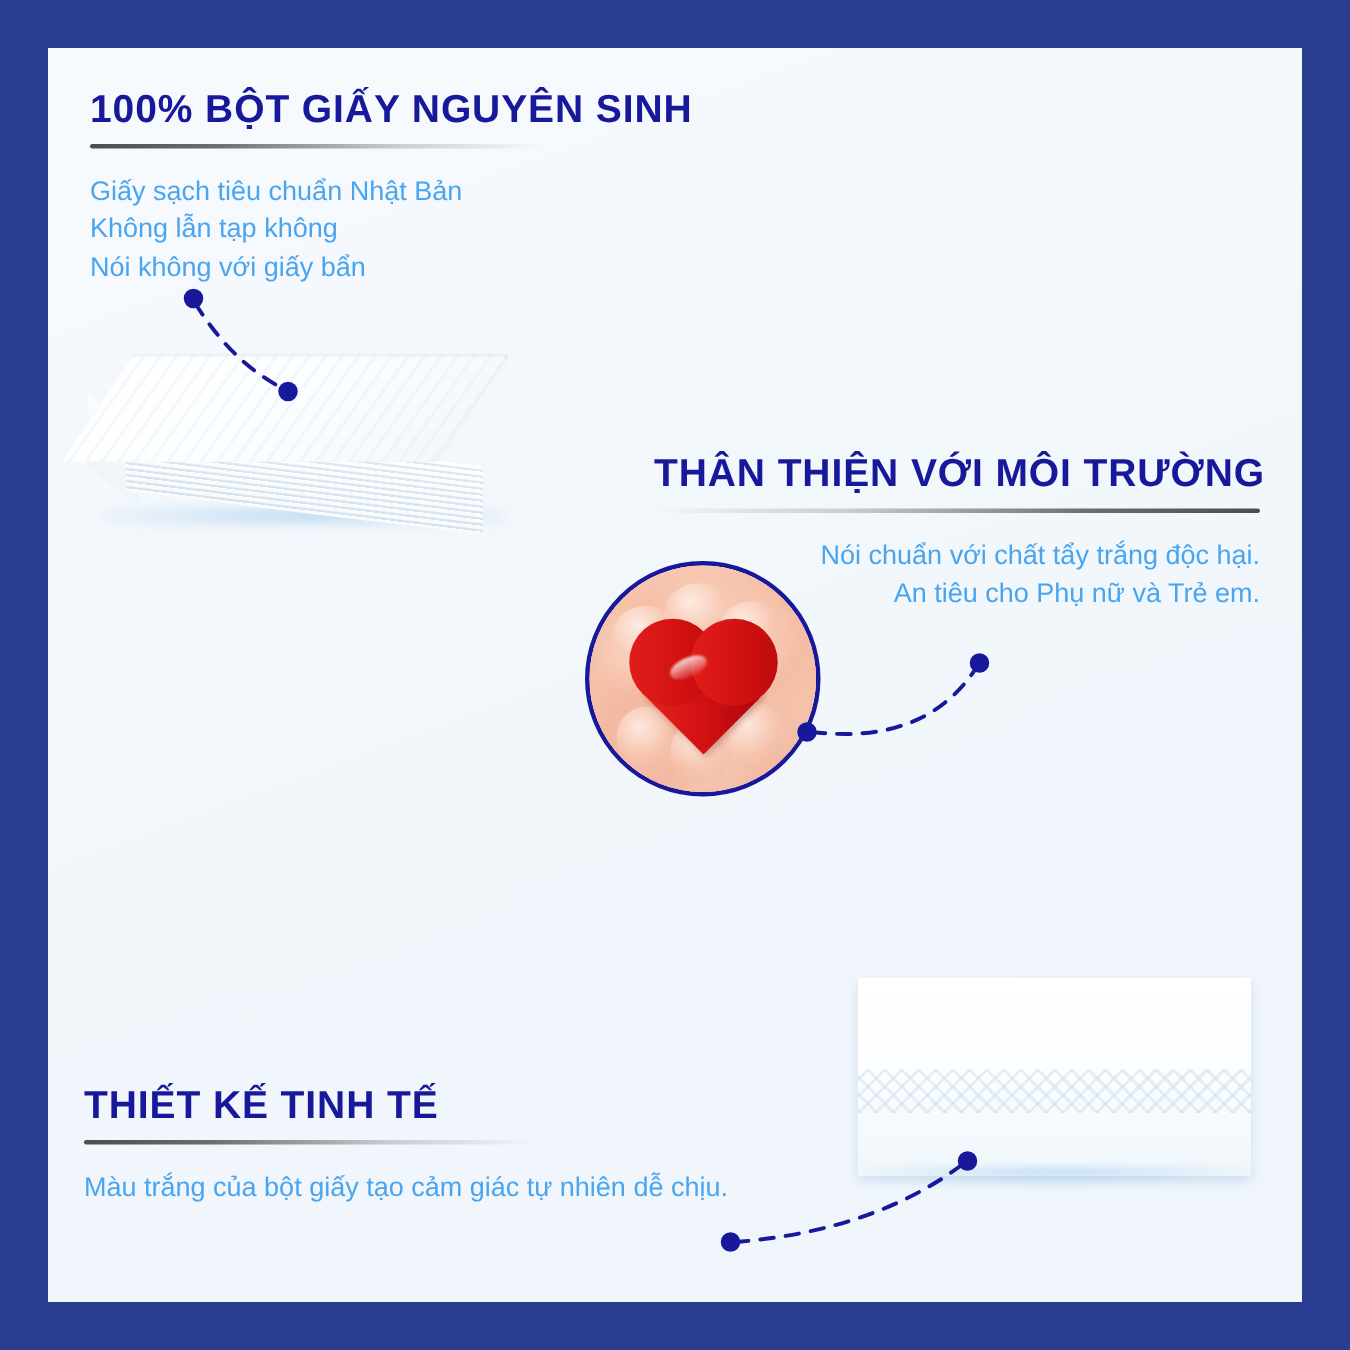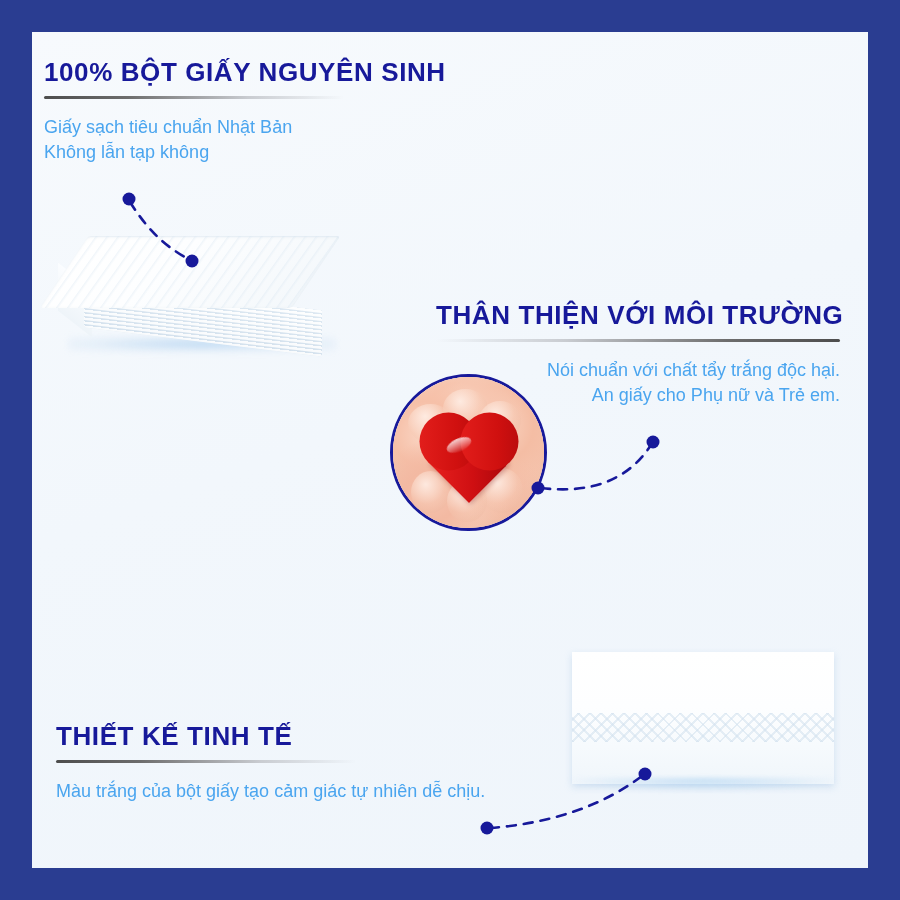--- a/index.html
+++ b/index.html
@@ -227,35 +227,36 @@
     filter: blur(0.6px);
     z-index: 3;
   }
 </style>
 </head>
 <body>
 
 <div id="page">
   <div id="canvas">
 
-    <div class="block" style="left:12px; top:26px;">
+    <div class="block" style="left:28px; top:26px;">
       <div class="heading">100% BỘT GIẤY NGUYÊN SINH</div>
       <div class="rule fade-right" style="width:300px;"></div>
       <div class="body-text">
         <div>Giấy sạch tiêu chuẩn Nhật Bản</div>
         <div>Không lẫn tạp không</div>
+        <div>Nói không với giấy bẩn</div>
       </div>
     </div>
 
     <div class="block align-right" style="left:404px; top:256px; width:404px;">
       <div class="heading">THÂN THIỆN VỚI MÔI TRƯỜNG</div>
       <div class="rule fade-left" style="width:404px;"></div>
       <div class="body-text">
         <div>Nói chuẩn với chất tẩy trắng độc hại.</div>
-        <div>An giấy cho Phụ nữ và Trẻ em.</div>
+        <div>An tiêu cho Phụ nữ và Trẻ em.</div>
       </div>
     </div>
 
     <div class="block" style="left:24px; top:690px;">
       <div class="heading">THIẾT KẾ TINH TẾ</div>
       <div class="rule fade-right" style="width:300px;"></div>
       <div class="body-text">
         <div>Màu trắng của bột giấy tạo cảm giác tự nhiên dễ chịu.</div>
       </div>
     </div>

